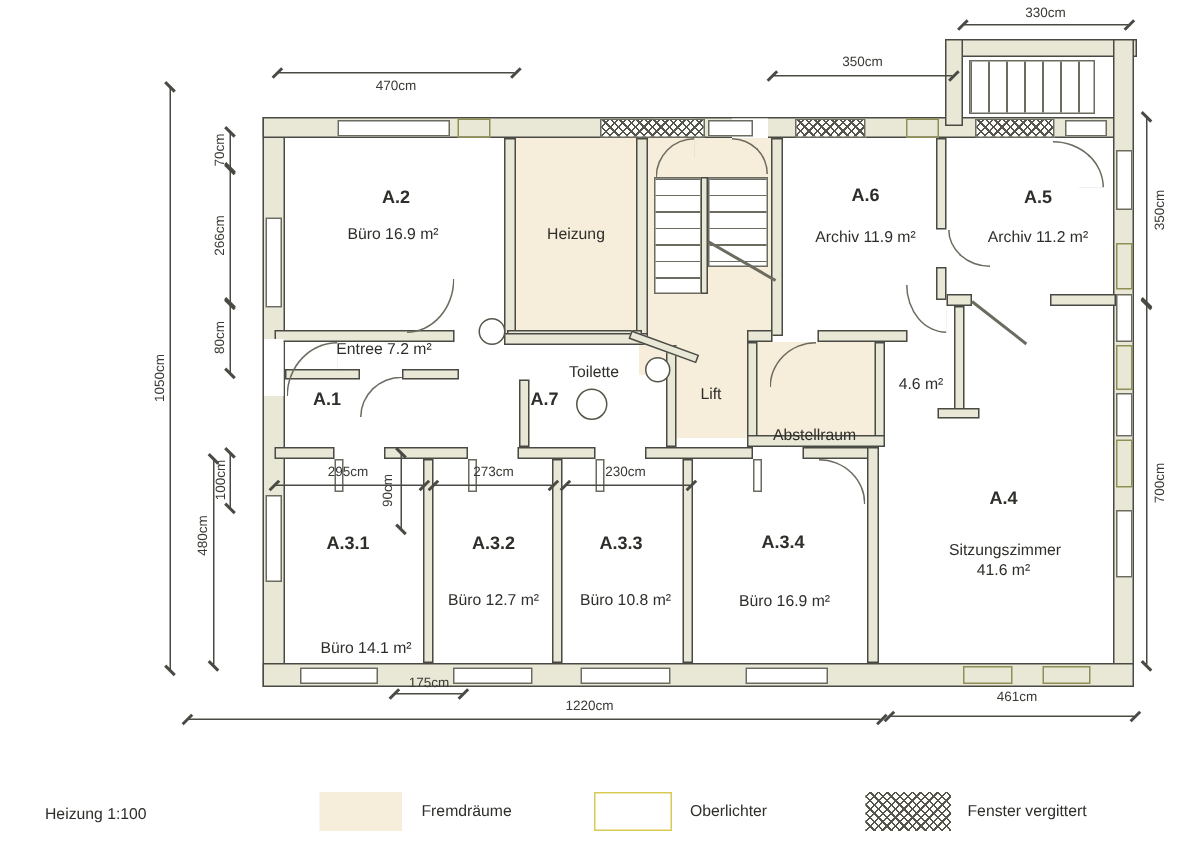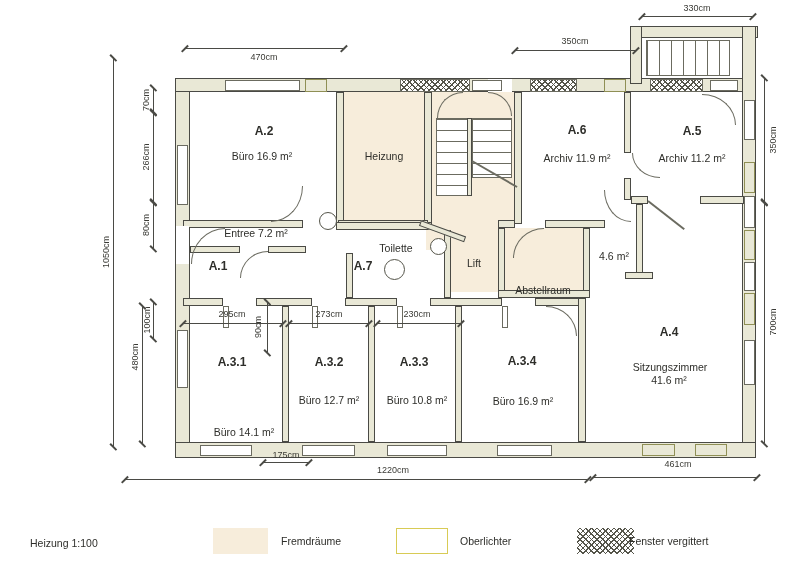--- a/index.html
+++ b/index.html
@@ -212,15 +212,15 @@
   <div class="abs dlab" style="left:393px;top:470px;">1220cm</div>
   <div class="abs dimh" style="left:593px;top:477px;width:163px;"></div>
   <div class="abs dlab" style="left:678px;top:464px;">461cm</div>
 
   <div class="abs leg" style="left:30px;top:537px;">Heizung 1:100</div>
   <div class="abs fill" style="left:213px;top:528px;width:55px;height:26px;"></div>
   <div class="abs leg" style="left:281px;top:535px;">Fremdräume</div>
   <div class="abs ylw" style="left:396px;top:528px;width:52px;height:26px;border-color:#d8cb55;"></div>
   <div class="abs leg" style="left:460px;top:535px;">Oberlichter</div>
   <div class="abs hatch" style="left:577px;top:528px;width:57px;height:26px;border:none;"></div>
-  <div class="abs leg" style="left:629px;top:535px;">Fenster vergittert</div>
+  <div class="abs leg" style="left:645px;top:535px;">Fenster vergittert</div>
 
 </div>
 
 </body></html>

